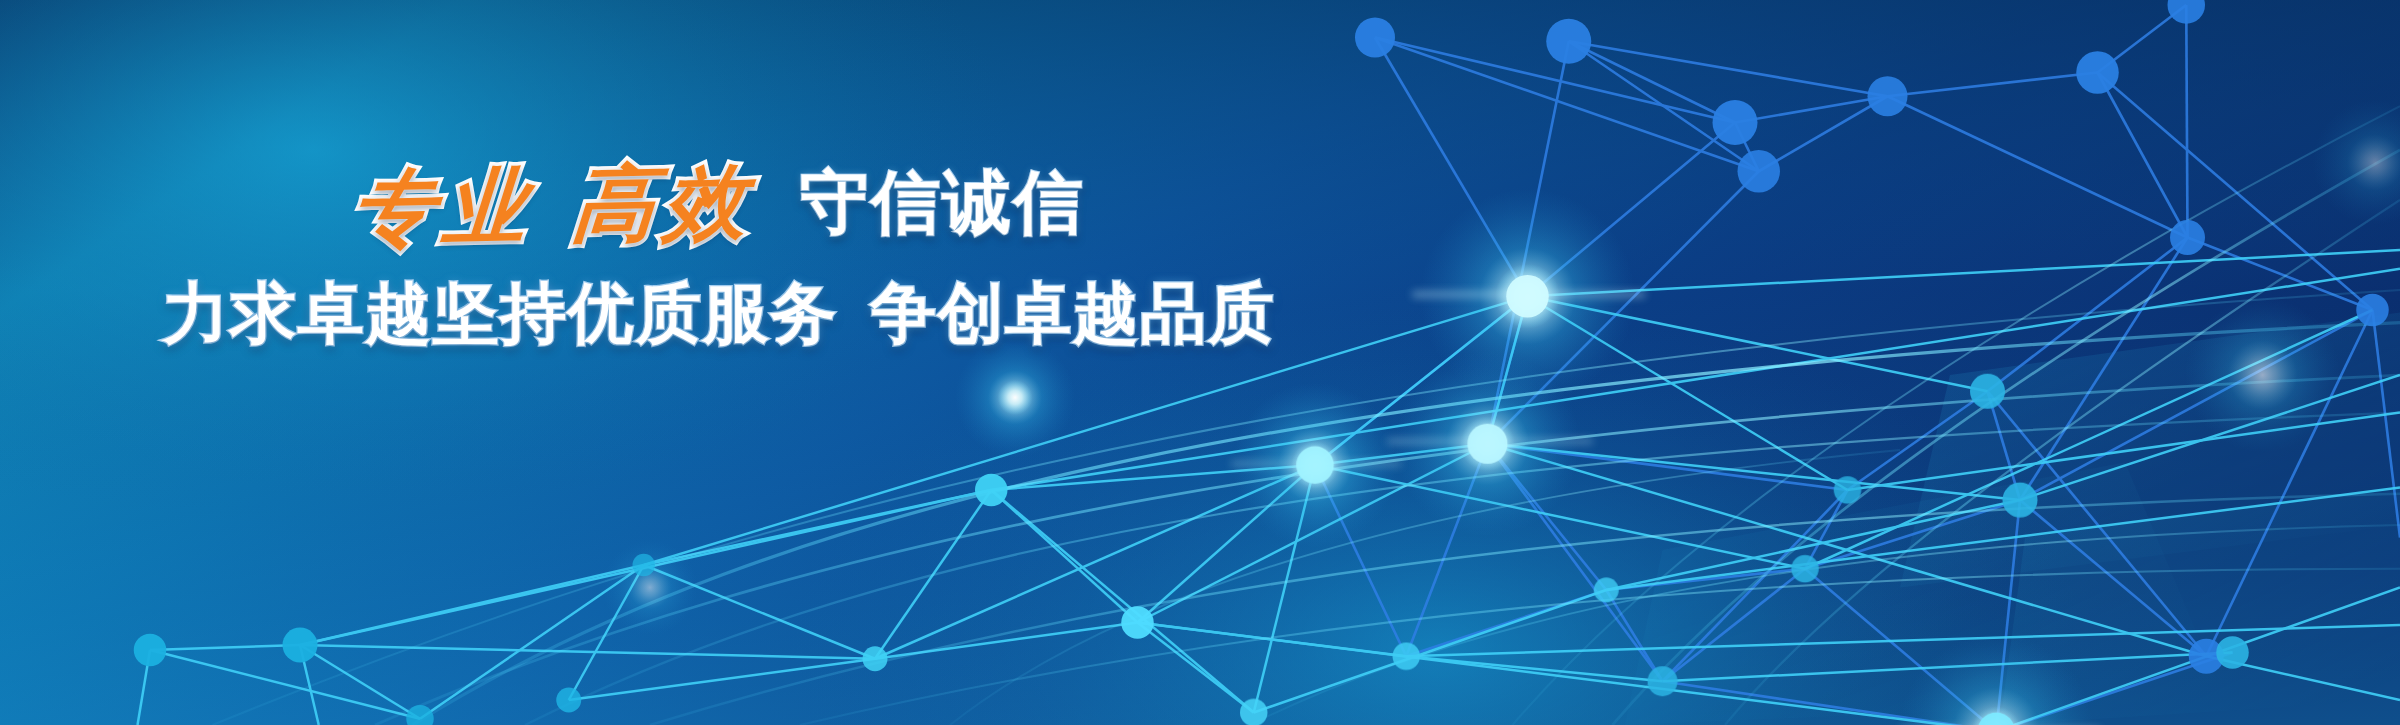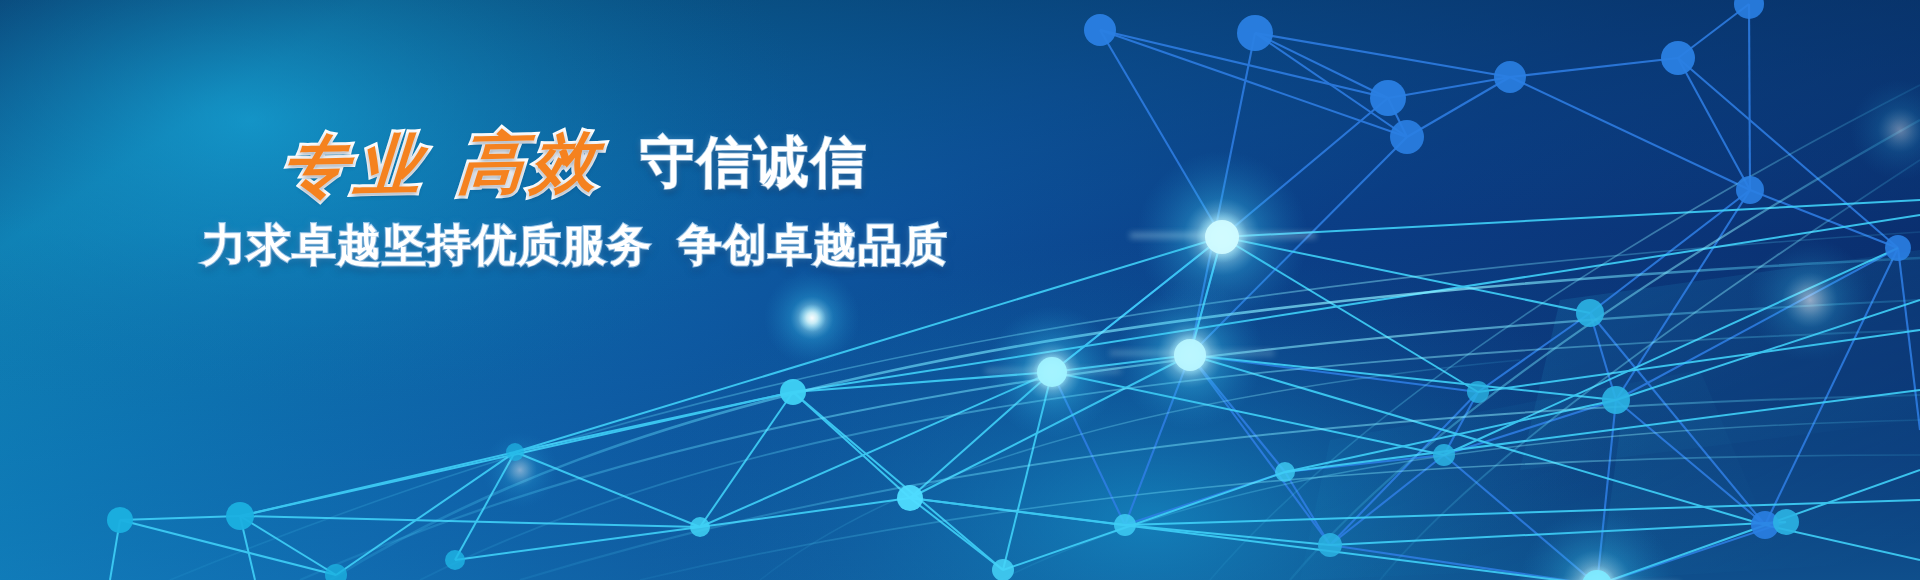--- a/index.html
+++ b/index.html
@@ -72,21 +72,21 @@
     -webkit-text-stroke: 1.5px #cfe6fb;
     paint-order: stroke fill;
     text-shadow:
       0 0 6px rgba(120,200,255,0.55),
       0 3px 7px rgba(0,25,60,0.55);
   }
   #line2 {
     white-space: nowrap;
     margin-top: 9px;
     font-family: "DejaVu Sans", "Liberation Sans", sans-serif;
-    font-size: 44px;
+    font-size: 53px;
     font-weight: 700;
     letter-spacing: 1px;
     color: #ffffff;
     -webkit-text-stroke: 2px #bcdcf7;
     paint-order: stroke fill;
     text-shadow:
       0 0 7px rgba(110,195,255,0.6),
       0 3px 8px rgba(0,25,60,0.5);
   }
   #line2 .gap { display: inline-block; width: 26px; }

